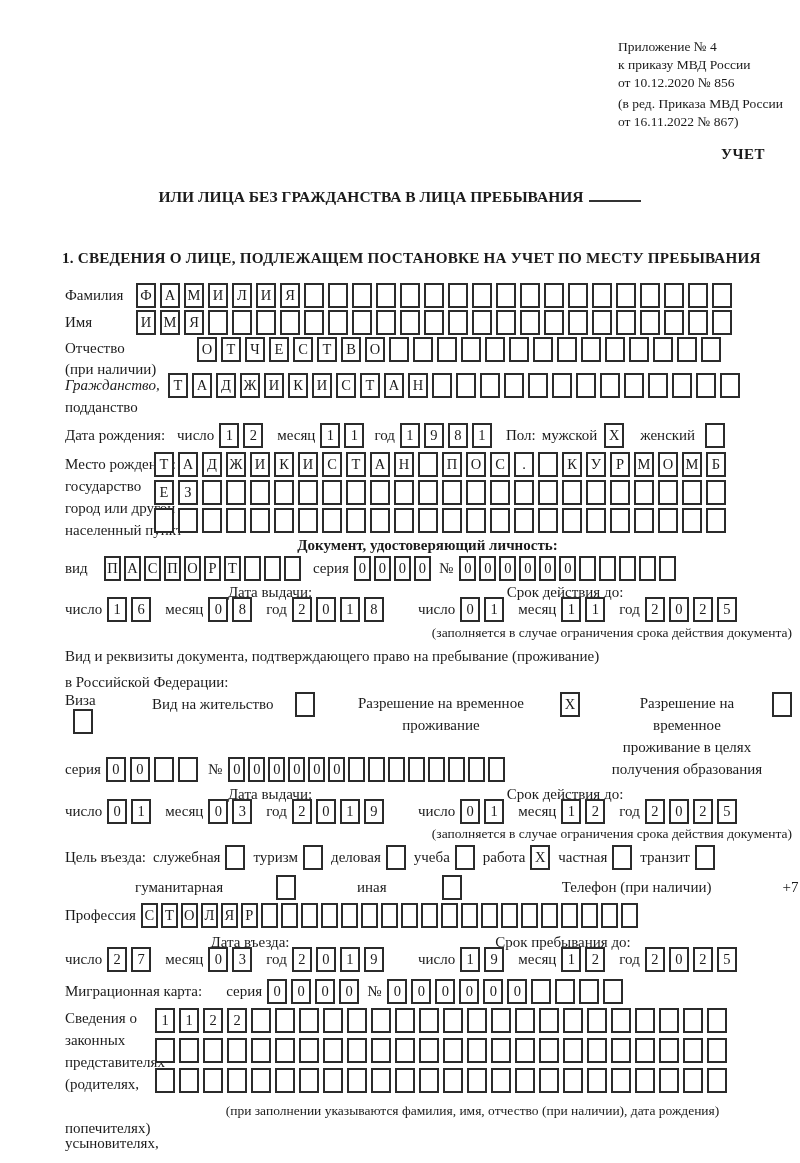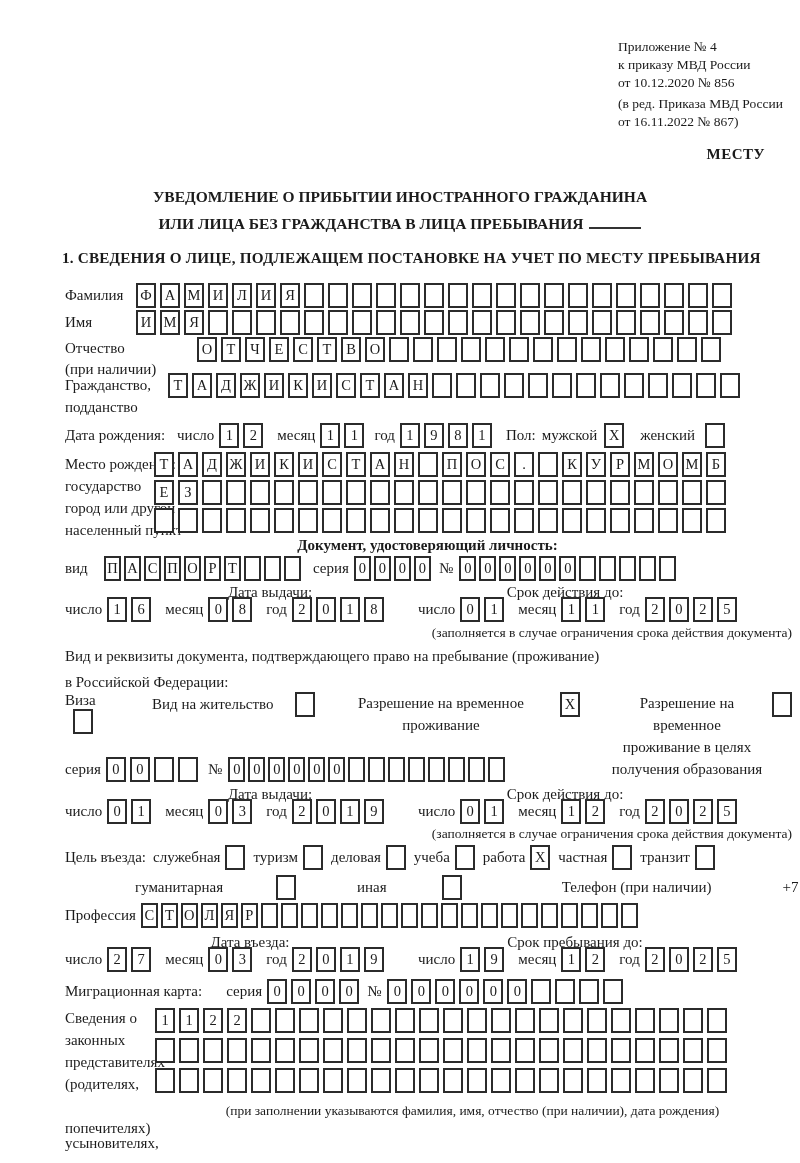--- a/index.html
+++ b/index.html
@@ -37,24 +37,23 @@
 <div class="page">
 
   <div class="abs" style="left:618px; top:38px;">
     <div class="refline">Приложение № 4</div>
     <div class="refline">к приказу МВД России</div>
     <div class="refline">от 10.12.2020 № 856</div>
     <div class="refline" style="margin-top:3px;">(в ред. Приказа МВД России</div>
     <div class="refline">от 16.11.2022 № 867)</div>
   </div>
 
-  <div class="abs b rgt" style="left:465px; top:146px; width:300px; font-size:15px; letter-spacing:0.5px;">МЕСТУ</div>
+  <div class="abs b rgt" style="left:465px; top:146px; width:300px; font-size:15px; letter-spacing:0.5px;">УЧЕТ</div>
 
   <div class="abs ctr b" style="left:0; top:183px; width:800px; font-size:15.5px; line-height:27px;">
-    <div>УВЕДОМЛЕНИЕ О ПРИБЫТИИ ИНОСТРАННОГО ГРАЖДАНИНА</div>
     <div>
       <span>ИЛИ ЛИЦА БЕЗ ГРАЖДАНСТВА В ЛИЦА ПРЕБЫВАНИЯ</span><span class="underline-slot"></span>
     </div>
   </div>
 
   <div class="abs b" style="left:62px; top:249px; font-size:15.2px; letter-spacing:0.2px;">1. СВЕДЕНИЯ О ЛИЦЕ, ПОДЛЕЖАЩЕМ ПОСТАНОВКЕ НА УЧЕТ ПО МЕСТУ ПРЕБЫВАНИЯ</div>
 
   <div class="row" style="left:65px; top:283px;">
     <span class="lbl w66">Фамилия</span>
     <span class="cells">
@@ -139,21 +138,21 @@
         <span class="cell"></span>
         <span class="cell"></span>
         <span class="cell"></span>
         <span class="cell"></span>
         <span class="cell"></span>
         <span class="cell"></span>
         <span class="cell"></span>
       </span>
   </div>
 
-  <div class="abs lbl" style="left:65px; top:377px;">Гражданство,</div>
+  <div class="abs lbl" style="left:65px; top:377px;font-style:italic;">Гражданство,</div>
   <div class="abs lbl" style="left:65px; top:399px;">подданство</div>
   <div class="row" style="left:168px; top:373px;">
     <span class="cells">
         <span class="cell">Т</span>
         <span class="cell">А</span>
         <span class="cell">Д</span>
         <span class="cell">Ж</span>
         <span class="cell">И</span>
         <span class="cell">К</span>
         <span class="cell">И</span>
@@ -565,21 +564,21 @@
         <span class="cell"></span>
         <span class="cell"></span>
         <span class="cell"></span>
         <span class="cell"></span>
         <span class="cell"></span>
         <span class="cell"></span>
       </span>
   </div>
 
   <div class="abs lbl ctr" style="left:170px; top:934px; width:160px;">Дата въезда:</div>
-  <div class="abs lbl ctr" style="left:465px; top:934px; width:220px;">Срок пребывания до:</div>
+  <div class="abs lbl ctr" style="left:453px; top:934px; width:220px;">Срок пребывания до:</div>
 
   <div class="row" style="left:65px; top:947px;">
     <span class="lbl">число</span>
     <span class="cells">
         <span class="cell">2</span>
         <span class="cell">7</span>
       </span>
     <span class="lbl">месяц</span>
     <span class="cells">
         <span class="cell">0</span>

